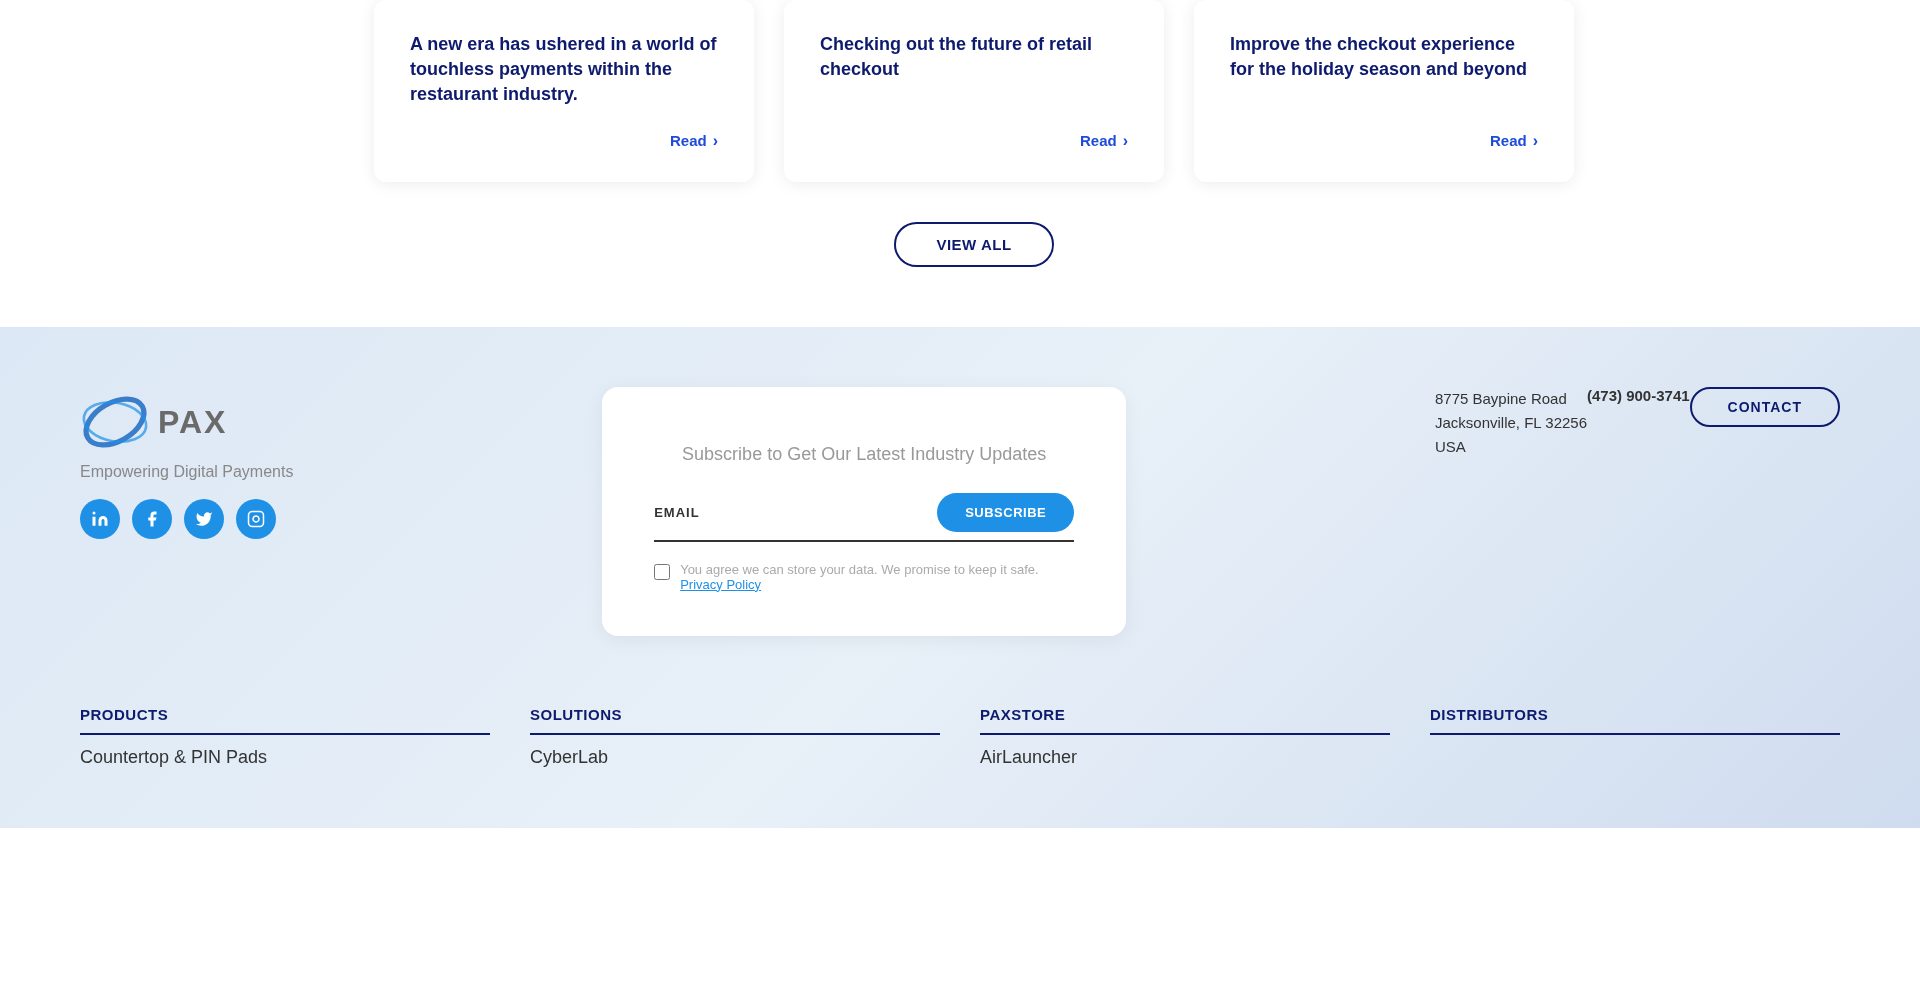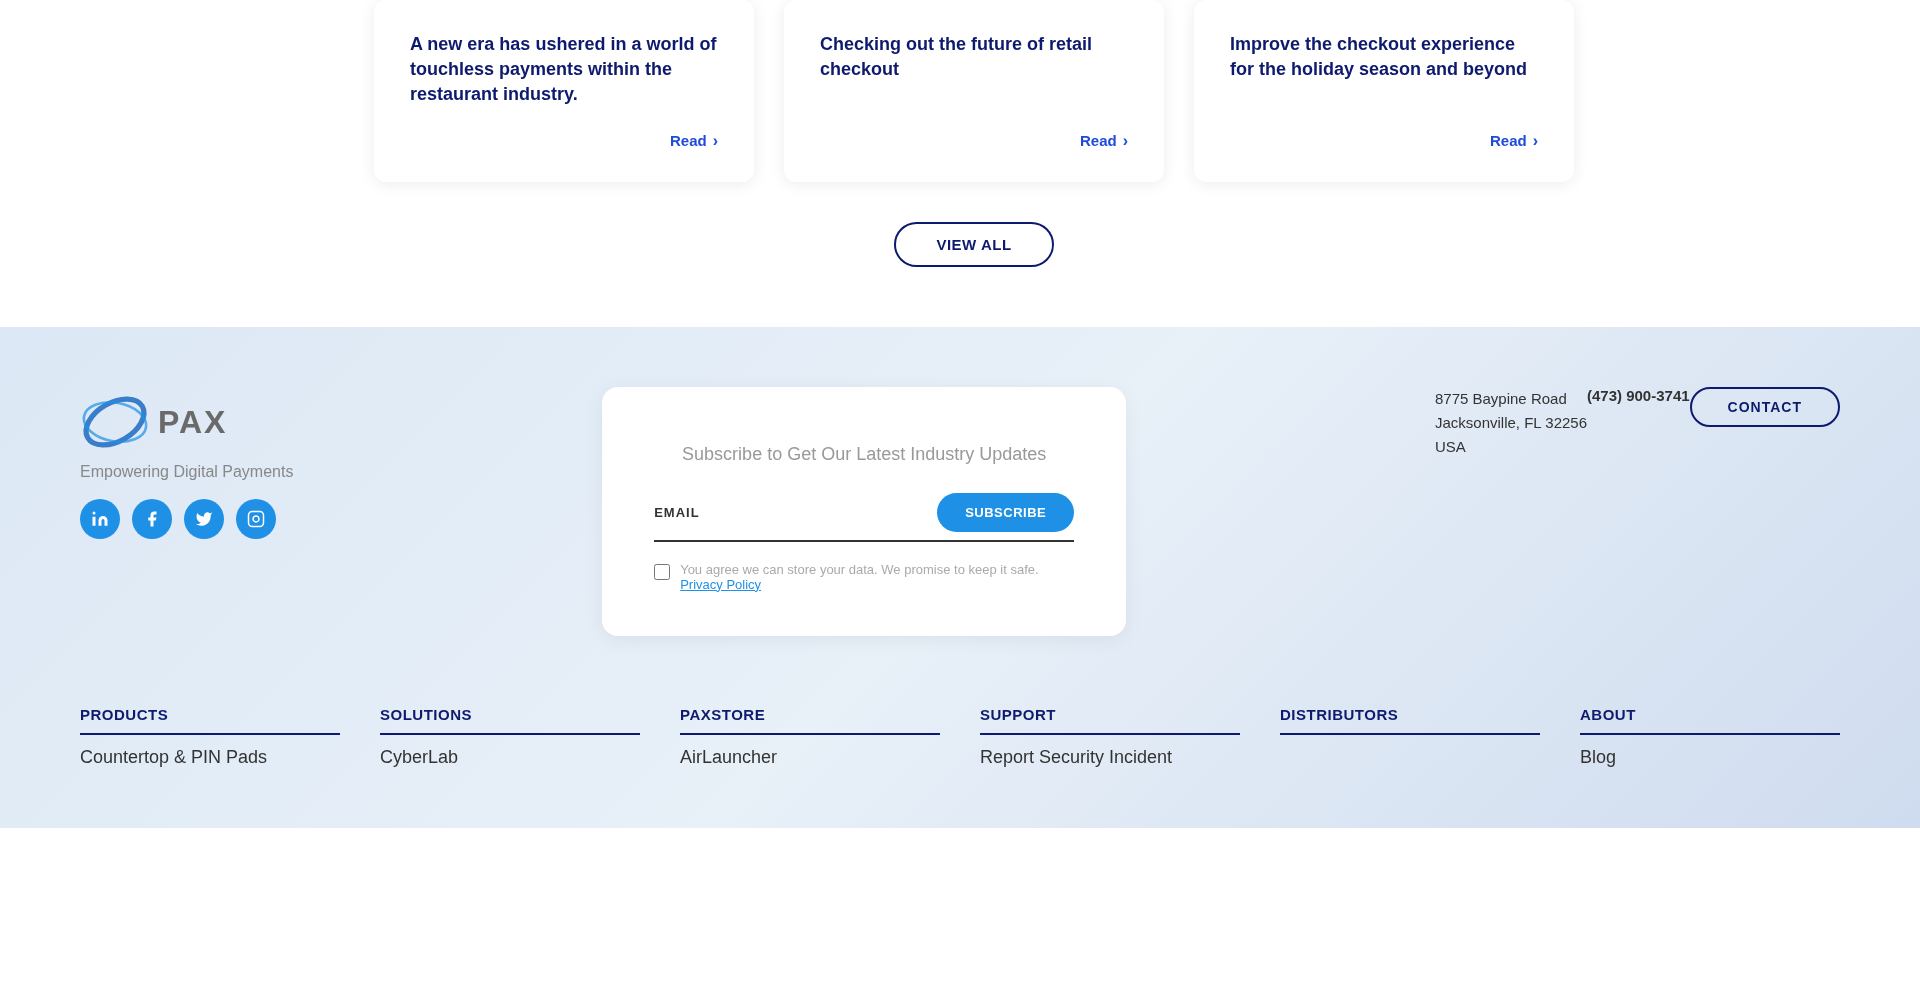--- a/index.html
+++ b/index.html
@@ -402,28 +402,20 @@
     <div class="footer-nav-col">
       <div class="nav-col-title">SOLUTIONS</div>
       <a class="nav-col-link">CyberLab</a>
     </div>
 
     <div class="footer-nav-col">
       <div class="nav-col-title">PAXSTORE</div>
       <a class="nav-col-link">AirLauncher</a>
     </div>
 
-    <div class="footer-nav-col">
-      <div class="nav-col-title">SUPPORT</div>
-      <a class="nav-col-link">Report Security Incident</a>
-    </div>
 
     <div class="footer-nav-col">
       <div class="nav-col-title">DISTRIBUTORS</div>
     </div>
 
-    <div class="footer-nav-col">
-      <div class="nav-col-title">ABOUT</div>
-      <a class="nav-col-link">Blog</a>
-    </div>
 
   </div>
 </div>
 
 </body></html>

